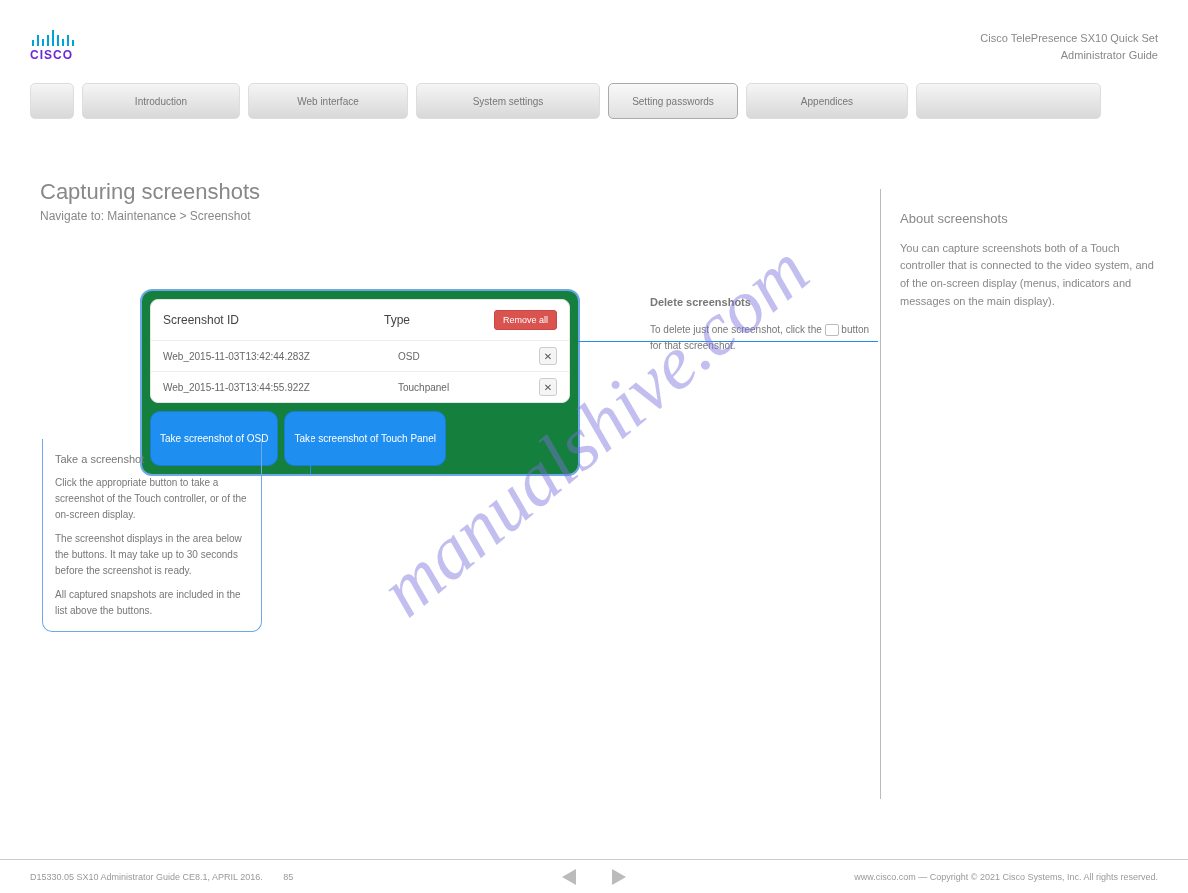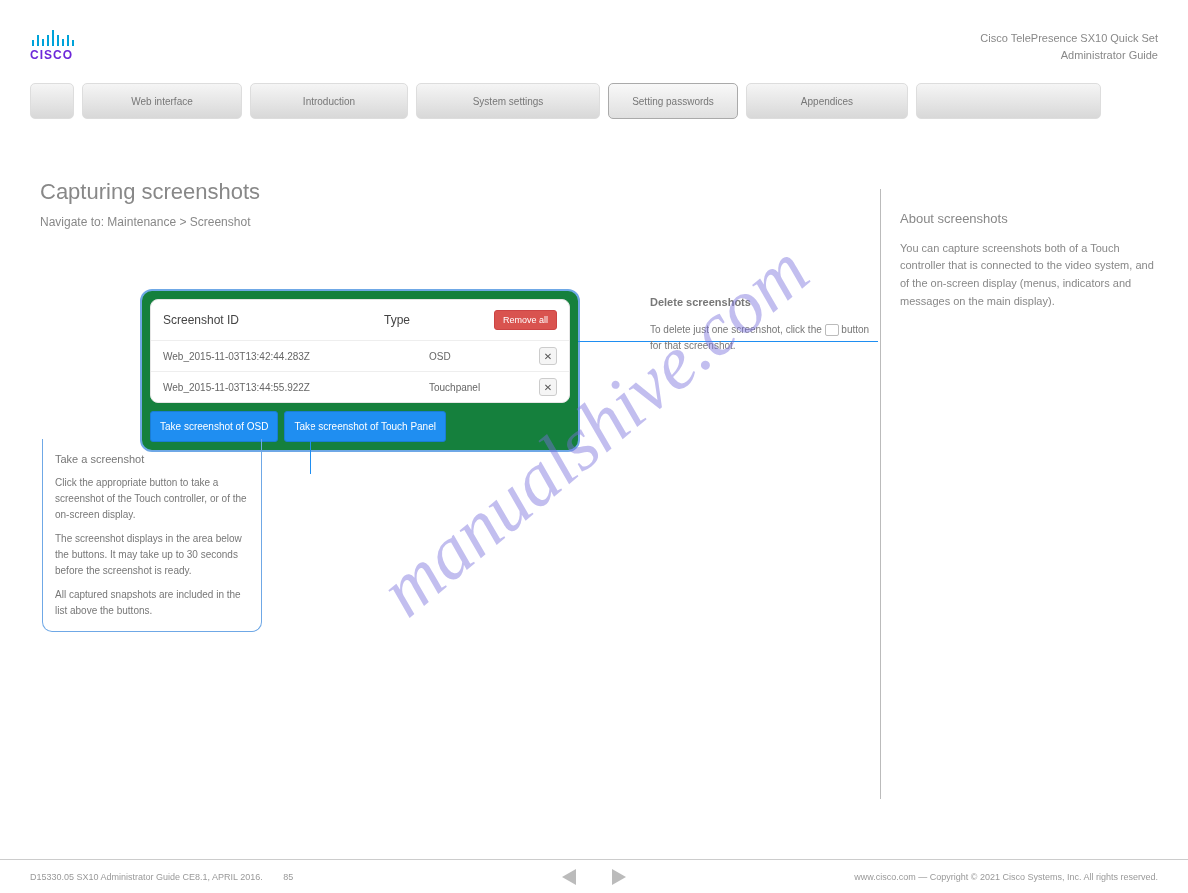--- a/index.html
+++ b/index.html
@@ -81,21 +81,21 @@
   }
   .main-title {
     font-size: 22px;
     color: #888;
     font-weight: normal;
     margin-left: 10px;
   }
   .subtitle {
     font-size: 12px;
     color: #888;
-    margin: 10px 0 10px 10px;
+    margin: 4px 0 10px 10px;
   }
   .vline {
     position: absolute;
     left: 850px;
     top: 10px;
     width: 1px;
     height: 610px;
     background: #bbb;
   }
   .about-box {
@@ -139,20 +139,21 @@
   }
   .ui-head .col-id { flex: 1; }
   .ui-head .col-type { width: 110px; }
   .ui-row {
     display: flex;
     align-items: center;
     border-top: 1px solid #eee;
     padding: 6px 12px;
     font-size: 10px;
     color: #666;
+    gap: 31px;
   }
   .ui-row .col-id { flex: 1; }
   .ui-row .col-type { width: 110px; }
   .btn-removeall {
     background: #d9534f;
     color: #fff;
     font-size: 9px;
     padding: 4px 8px;
     border-radius: 3px;
     border: 1px solid #c44;
@@ -171,22 +172,22 @@
   }
   .ui-buttons {
     display: flex;
     gap: 6px;
     margin-top: 8px;
   }
   .btn-blue {
     background: #1f8ef1;
     color: #fff;
     font-size: 10px;
-    padding: 9px 9px;
-    border-radius: 3px;
+    padding: 21px 9px;
+    border-radius: 10px;
     border: 1px solid #1a7dd4;
   }
 
   
   .anno-line {
     position: absolute;
     background: #1f8ef1;
   }
 
   .callout-take {
@@ -294,25 +295,25 @@
     <div class="doc-title">
       <div>Cisco TelePresence SX10 Quick Set</div>
       <div>Administrator Guide</div>
     </div>
   </div>
 
   <div class="nav-tabs">
     <div class="nav-tab small">
         <span></span>
       </div>
+    <div class="nav-tab w1">
+        <span>Introduction</span>
+      </div>
     <div class="nav-tab w2">
         <span>Web interface</span>
-      </div>
-    <div class="nav-tab w1">
-        <span>Introduction</span>
       </div>
     <div class="nav-tab w3">
         <span>System settings</span>
       </div>
     <div class="nav-tab w4 active">
         <span>Setting passwords</span>
       </div>
     <div class="nav-tab w5">
         <span>Appendices</span>
       </div>

